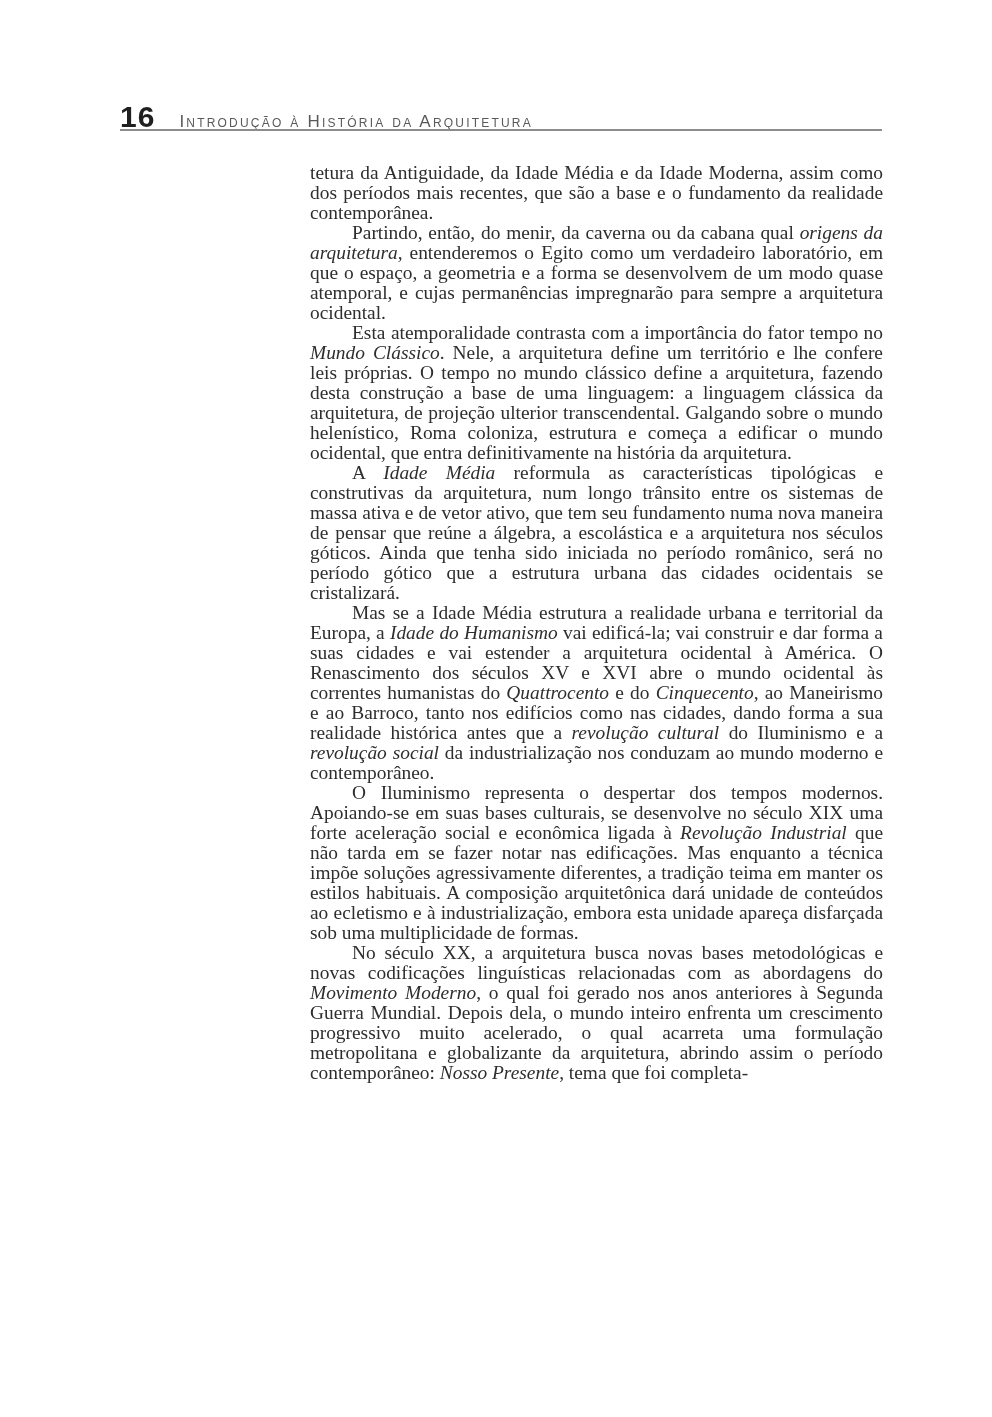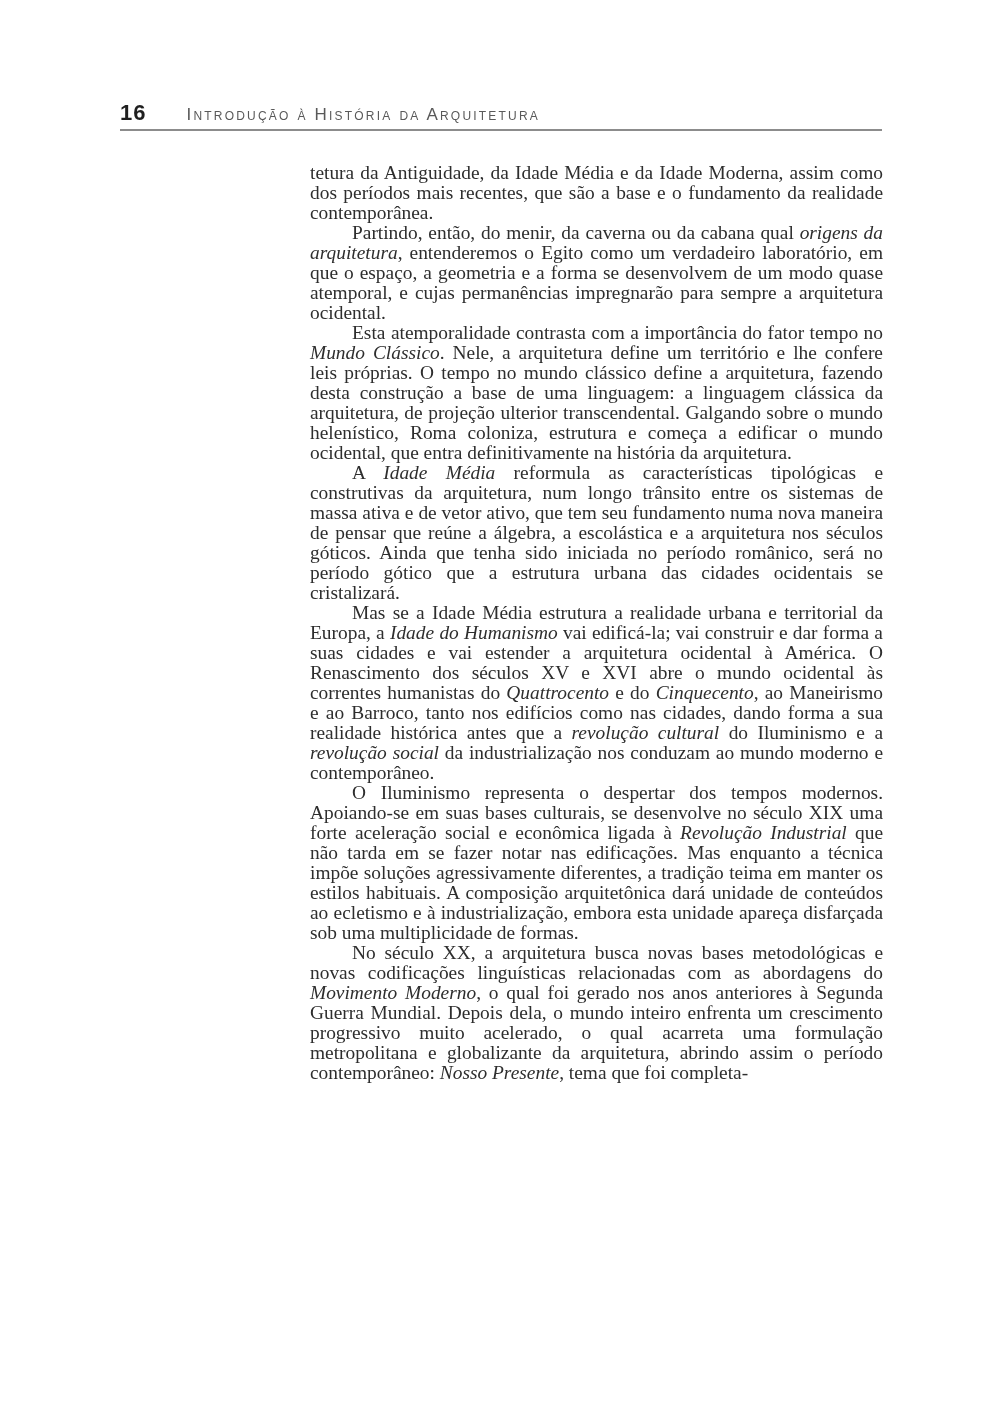--- a/index.html
+++ b/index.html
@@ -17,33 +17,33 @@
   }
   .page-header {
     position: absolute;
     left: 120px;
     top: 100px;
     width: 762px;
     white-space: nowrap;
     font-family: "Liberation Sans", "DejaVu Sans", sans-serif;
   }
   .page-number {
-    font-size: 22px;
+    font-size: 30px;
     font-weight: 700;
     color: #1f1f1f;
     letter-spacing: 1px;
     vertical-align: baseline;
   }
   .running-title {
     font-size: 17px;
     font-weight: 400;
     color: #595959;
     font-variant: small-caps;
     letter-spacing: 2.2px;
-    margin-left: 40px;
+    margin-left: 24px;
     vertical-align: baseline;
   }
   .header-rule {
     position: absolute;
     left: 120px;
     top: 129px;
     width: 762px;
     height: 2px;
     background: #8c8c8c;
   }

